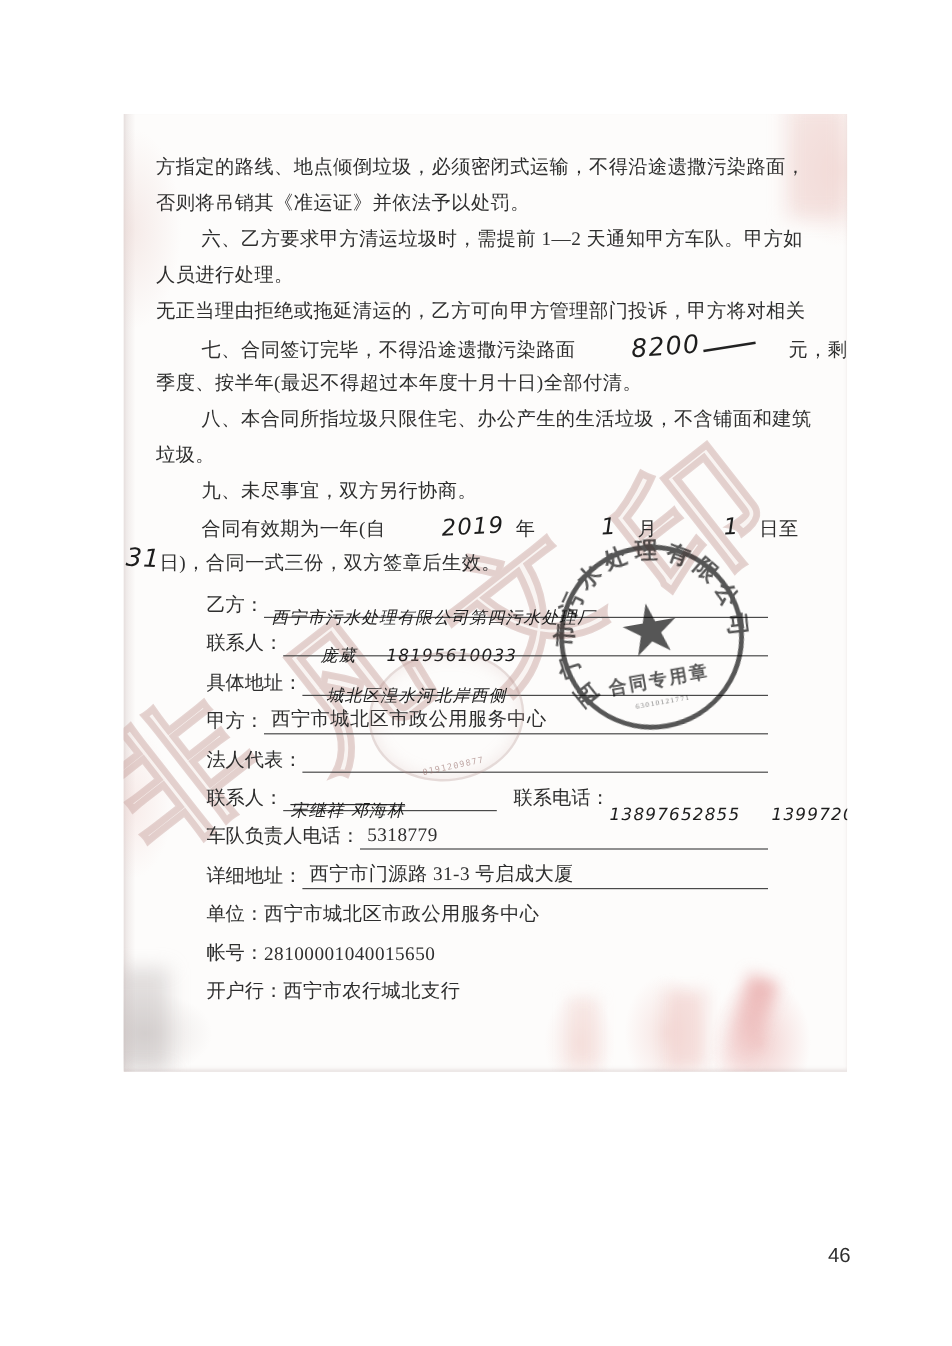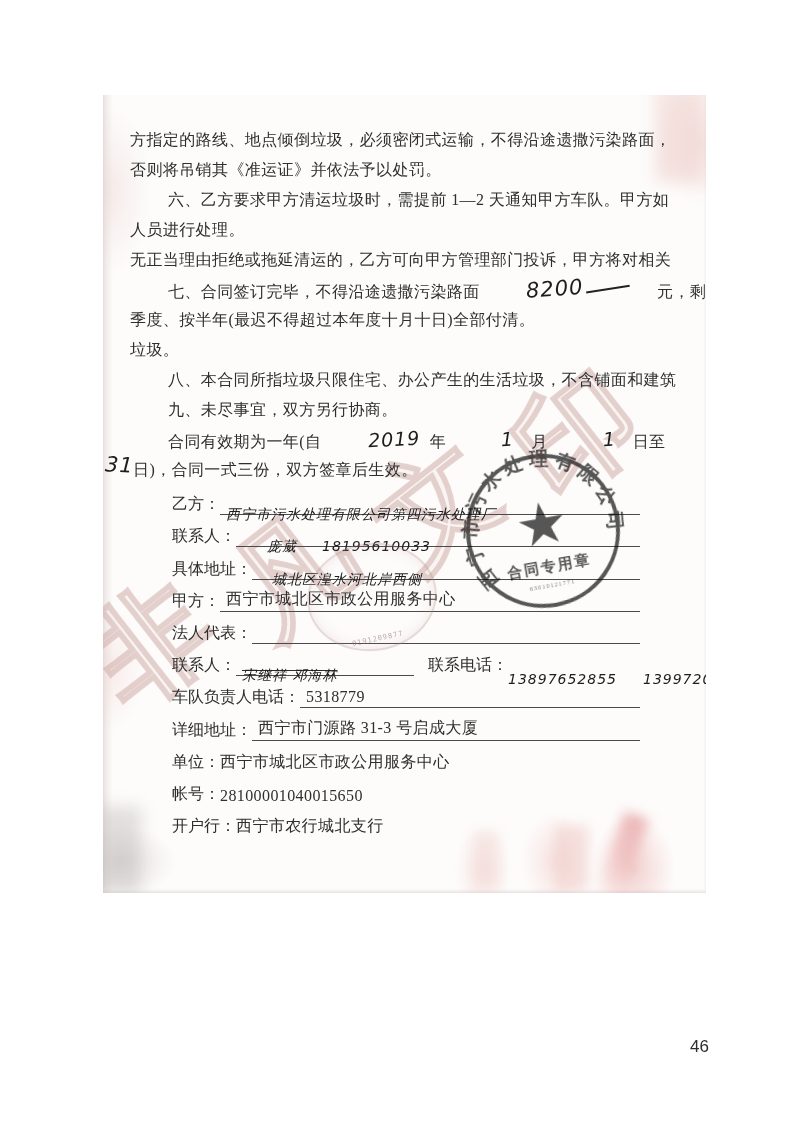--- a/index.html
+++ b/index.html
@@ -96,22 +96,22 @@
     <div class="body-text">
       <div class="ln">方指定的路线、地点倾倒垃圾，必须密闭式运输，不得沿途遗撒污染路面，</div>
       <div class="ln">否则将吊销其《准运证》并依法予以处罚。</div>
       <div class="ln ind">六、乙方要求甲方清运垃圾时，需提前 1—2 天通知甲方车队。甲方如</div>
       <div class="ln">人员进行处理。</div>
       <div class="ln">无正当理由拒绝或拖延清运的，乙方可向甲方管理部门投诉，甲方将对相关</div>
       <div class="ln ind">
         <span>七、合同签订完毕，不得沿途遗撒污染路面</span><span class="hand fee">8200</span><span class="fee-swash"></span><span>元，剩余金额按</span>
       </div>
       <div class="ln">季度、按半年(最迟不得超过本年度十月十日)全部付清。</div>
+      <div class="ln ind">八、本合同所指垃圾只限住宅、办公产生的生活垃圾，不含铺面和建筑</div>
       <div class="ln">垃圾。</div>
-      <div class="ln ind">八、本合同所指垃圾只限住宅、办公产生的生活垃圾，不含铺面和建筑</div>
       <div class="ln ind">九、未尽事宜，双方另行协商。</div>
       <div class="ln ind">
         <span>合同有效期为一年(自</span><span class="hand hd">2019</span><span>年</span><span class="hand hd sp">1</span><span>月</span><span class="hand hd sp">1</span><span>日至</span><span class="hand hd">2019</span>
       </div>
       <div class="ln ind2">日)，合同一式三份，双方签章后生效。</div>
     </div>
 
     <span class="hand day31">31</span>
 
     <div class="sign">

